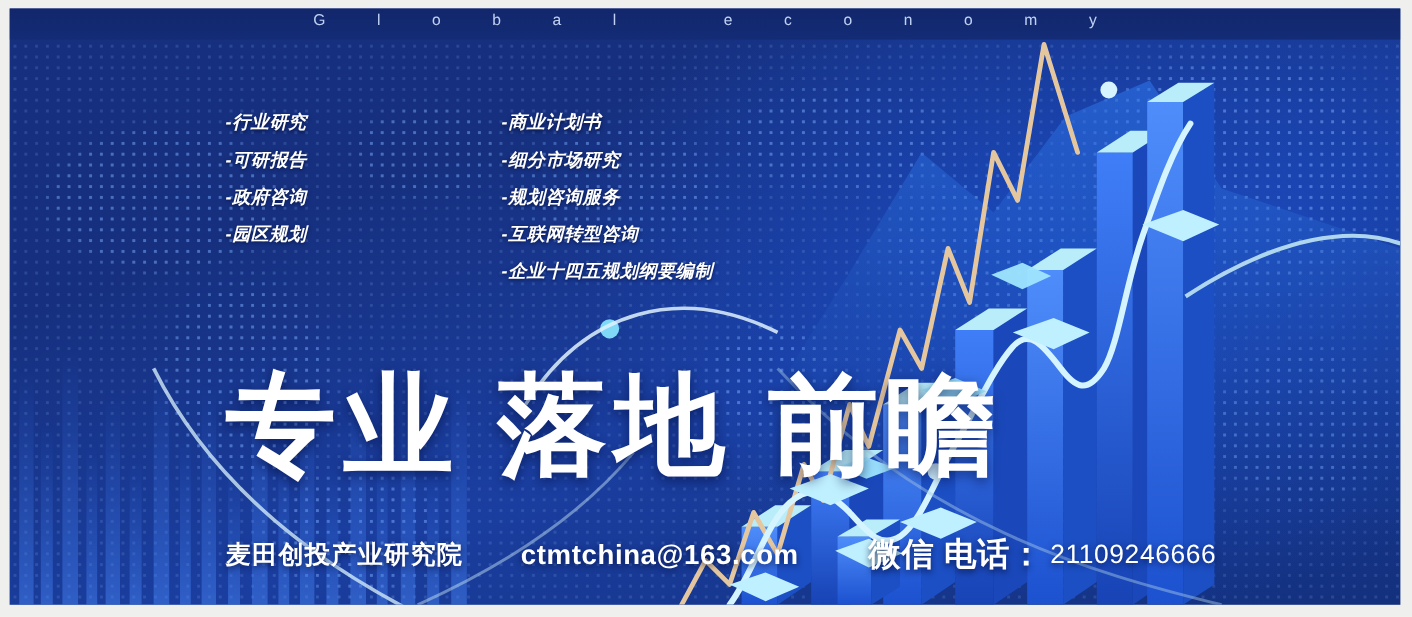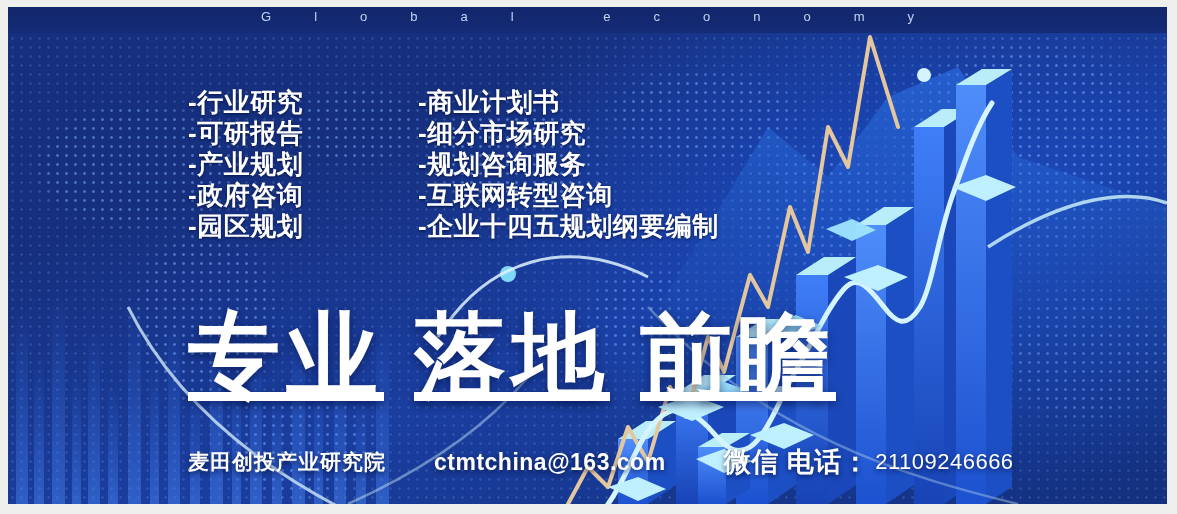--- a/index.html
+++ b/index.html
@@ -64,31 +64,32 @@
     color:#cfe0ff;font-size:13px;letter-spacing:43px;text-indent:43px;
     font-weight:400;opacity:.92;
   }
   svg.art{position:absolute;left:0;top:0;width:1159px;height:497px;}
 
   .lists{position:absolute;left:0;top:80px;width:720px;}
   .col{position:absolute;}
   .col.left{left:180px;top:0;}
   .col.right{left:410px;top:0;}
   .li{
-    color:#ffffff;font-size:26px;line-height:31px;white-space:nowrap;
+    color:#ffffff;font-size:15px;line-height:31px;white-space:nowrap;
     font-weight:700;letter-spacing:.5px;
     text-shadow:0 1px 3px rgba(0,10,50,.75);
+    font-style:italic;
   }
   .headline{
     position:absolute;left:180px;top:300px;
     color:#fff;font-size:92px;line-height:96px;font-weight:700;
     letter-spacing:6px;white-space:nowrap;
     text-shadow:0 3px 10px rgba(0,12,60,.55);
   }
-  .headline span{margin-right:30px;text-decoration:underline;}
+  .headline span{margin-right:30px;}
   .headline span:last-child{margin-right:0;}
   .footer{
     position:absolute;left:180px;top:440px;height:30px;
     display:flex;align-items:center;white-space:nowrap;
   }
   .f-org{color:#fff;font-size:21px;font-weight:700;letter-spacing:1px;
     text-shadow:0 2px 5px rgba(0,10,50,.7);}
   .f-mail{color:#fff;font-size:23px;font-weight:700;margin-left:48px;letter-spacing:.5px;
     text-shadow:0 2px 5px rgba(0,10,50,.7);}
   .f-wx{color:#fff;font-size:27px;font-weight:700;margin-left:58px;letter-spacing:.5px;
@@ -216,21 +217,20 @@
       <path d="M340,497 C400,470 470,430 520,370" fill="none" stroke="#bcd9ef" stroke-width="2.5" opacity=".5"></path>
     </svg>
 
     <div class="topband"></div>
     <div class="gtitle">Global economy</div>
 
     <div class="lists">
       <div class="col left">
         <div class="li">-行业研究</div>
         <div class="li">-可研报告</div>
-        <div class="li">-产业规划</div>
         <div class="li">-政府咨询</div>
         <div class="li">-园区规划</div>
       </div>
       <div class="col right">
         <div class="li">-商业计划书</div>
         <div class="li">-细分市场研究</div>
         <div class="li">-规划咨询服务</div>
         <div class="li">-互联网转型咨询</div>
         <div class="li">-企业十四五规划纲要编制</div>
       </div>

